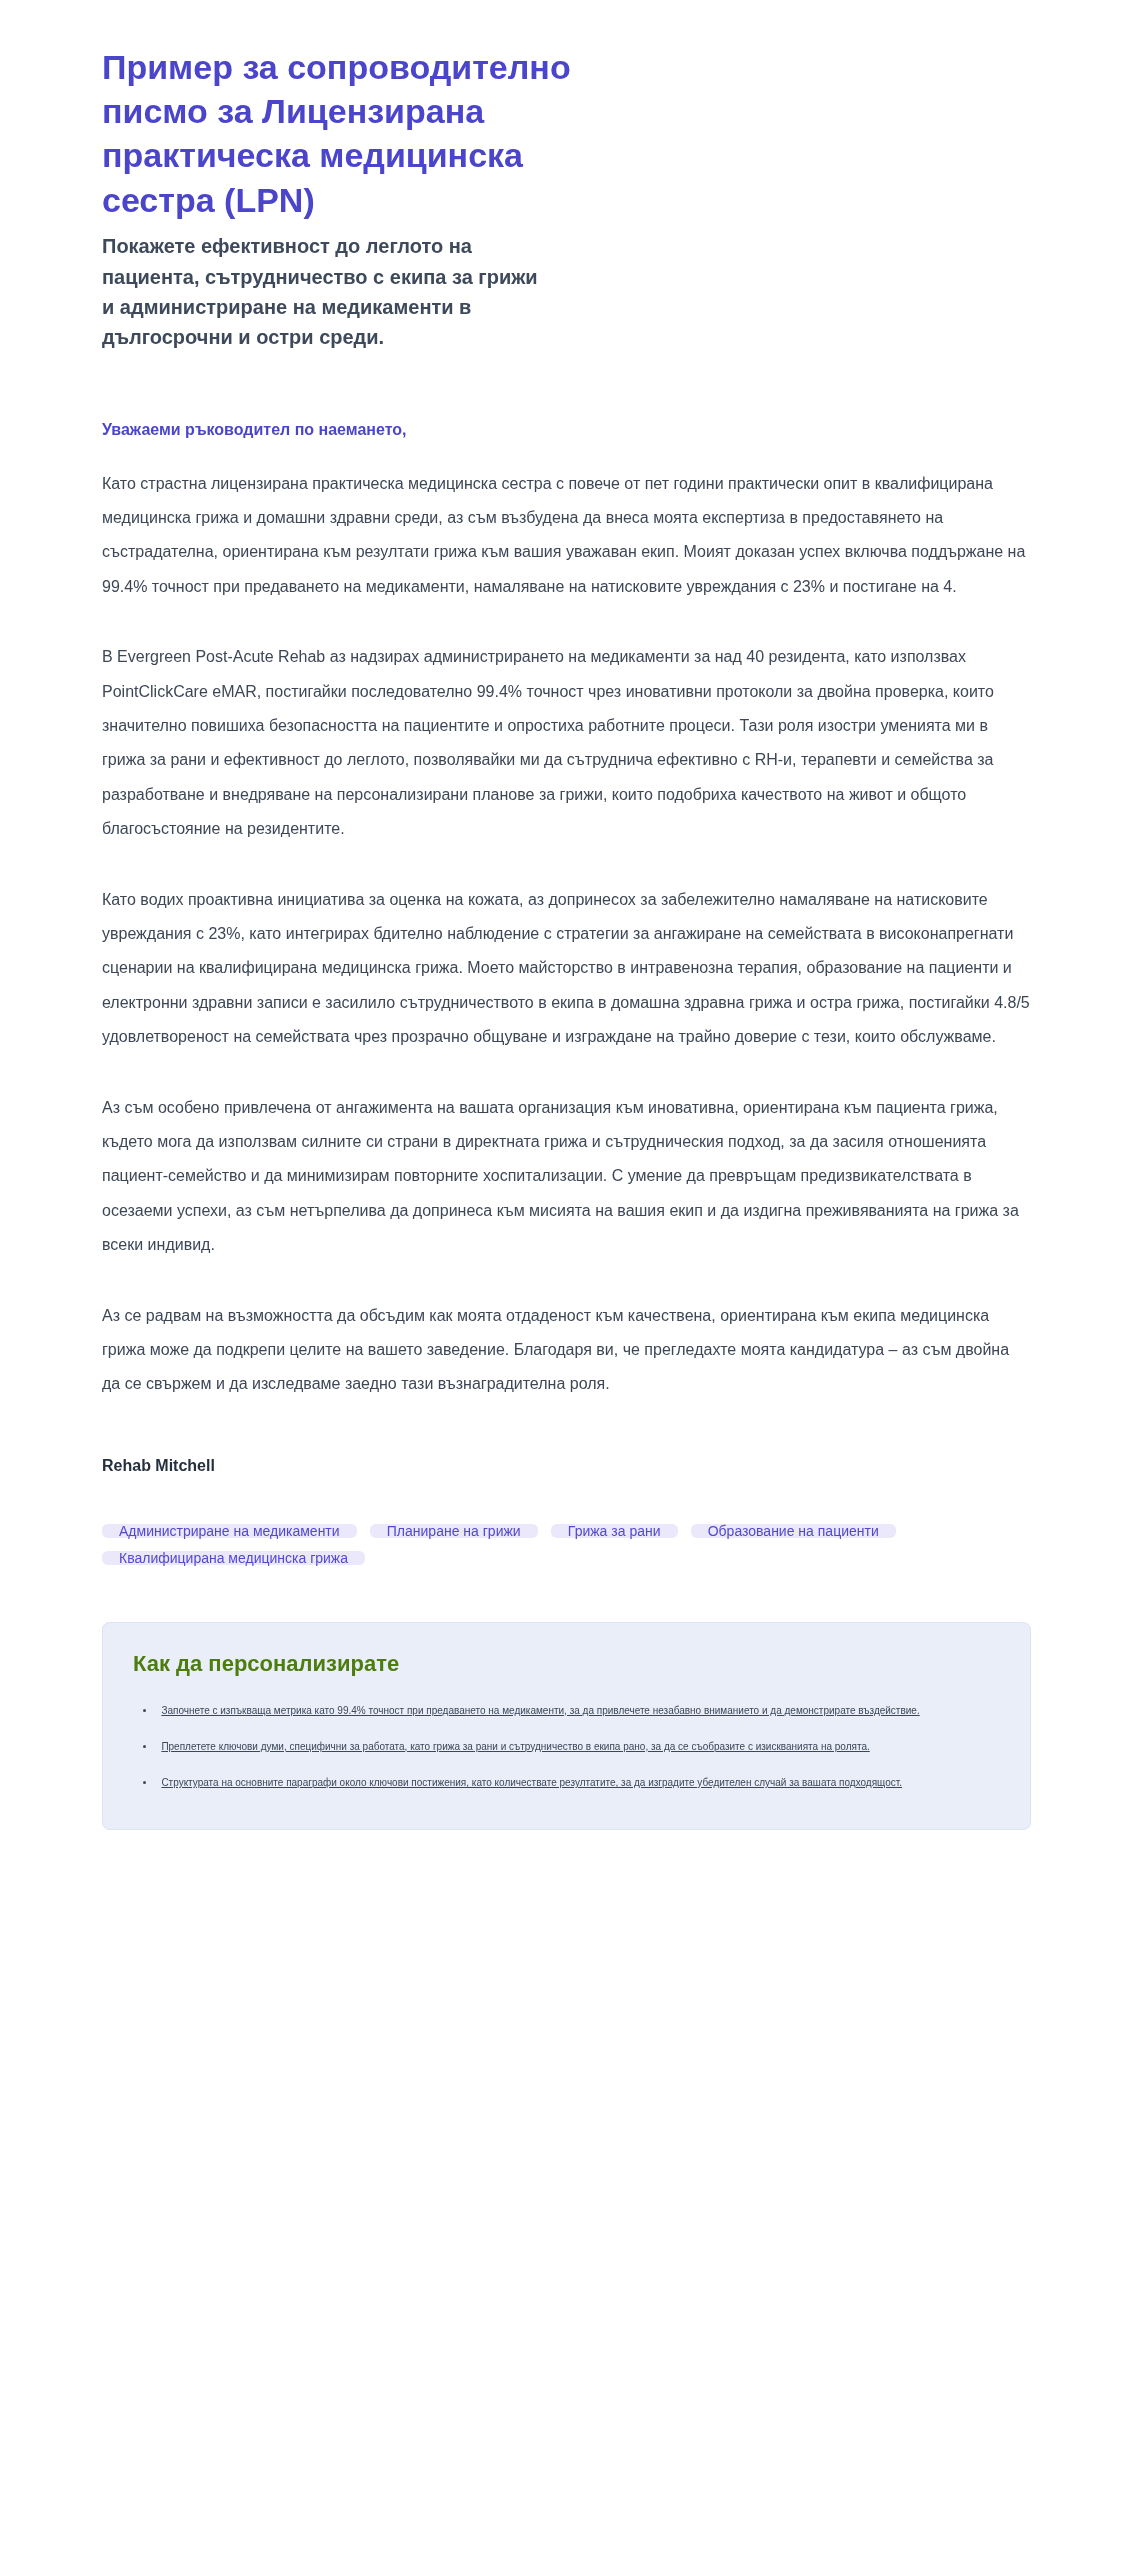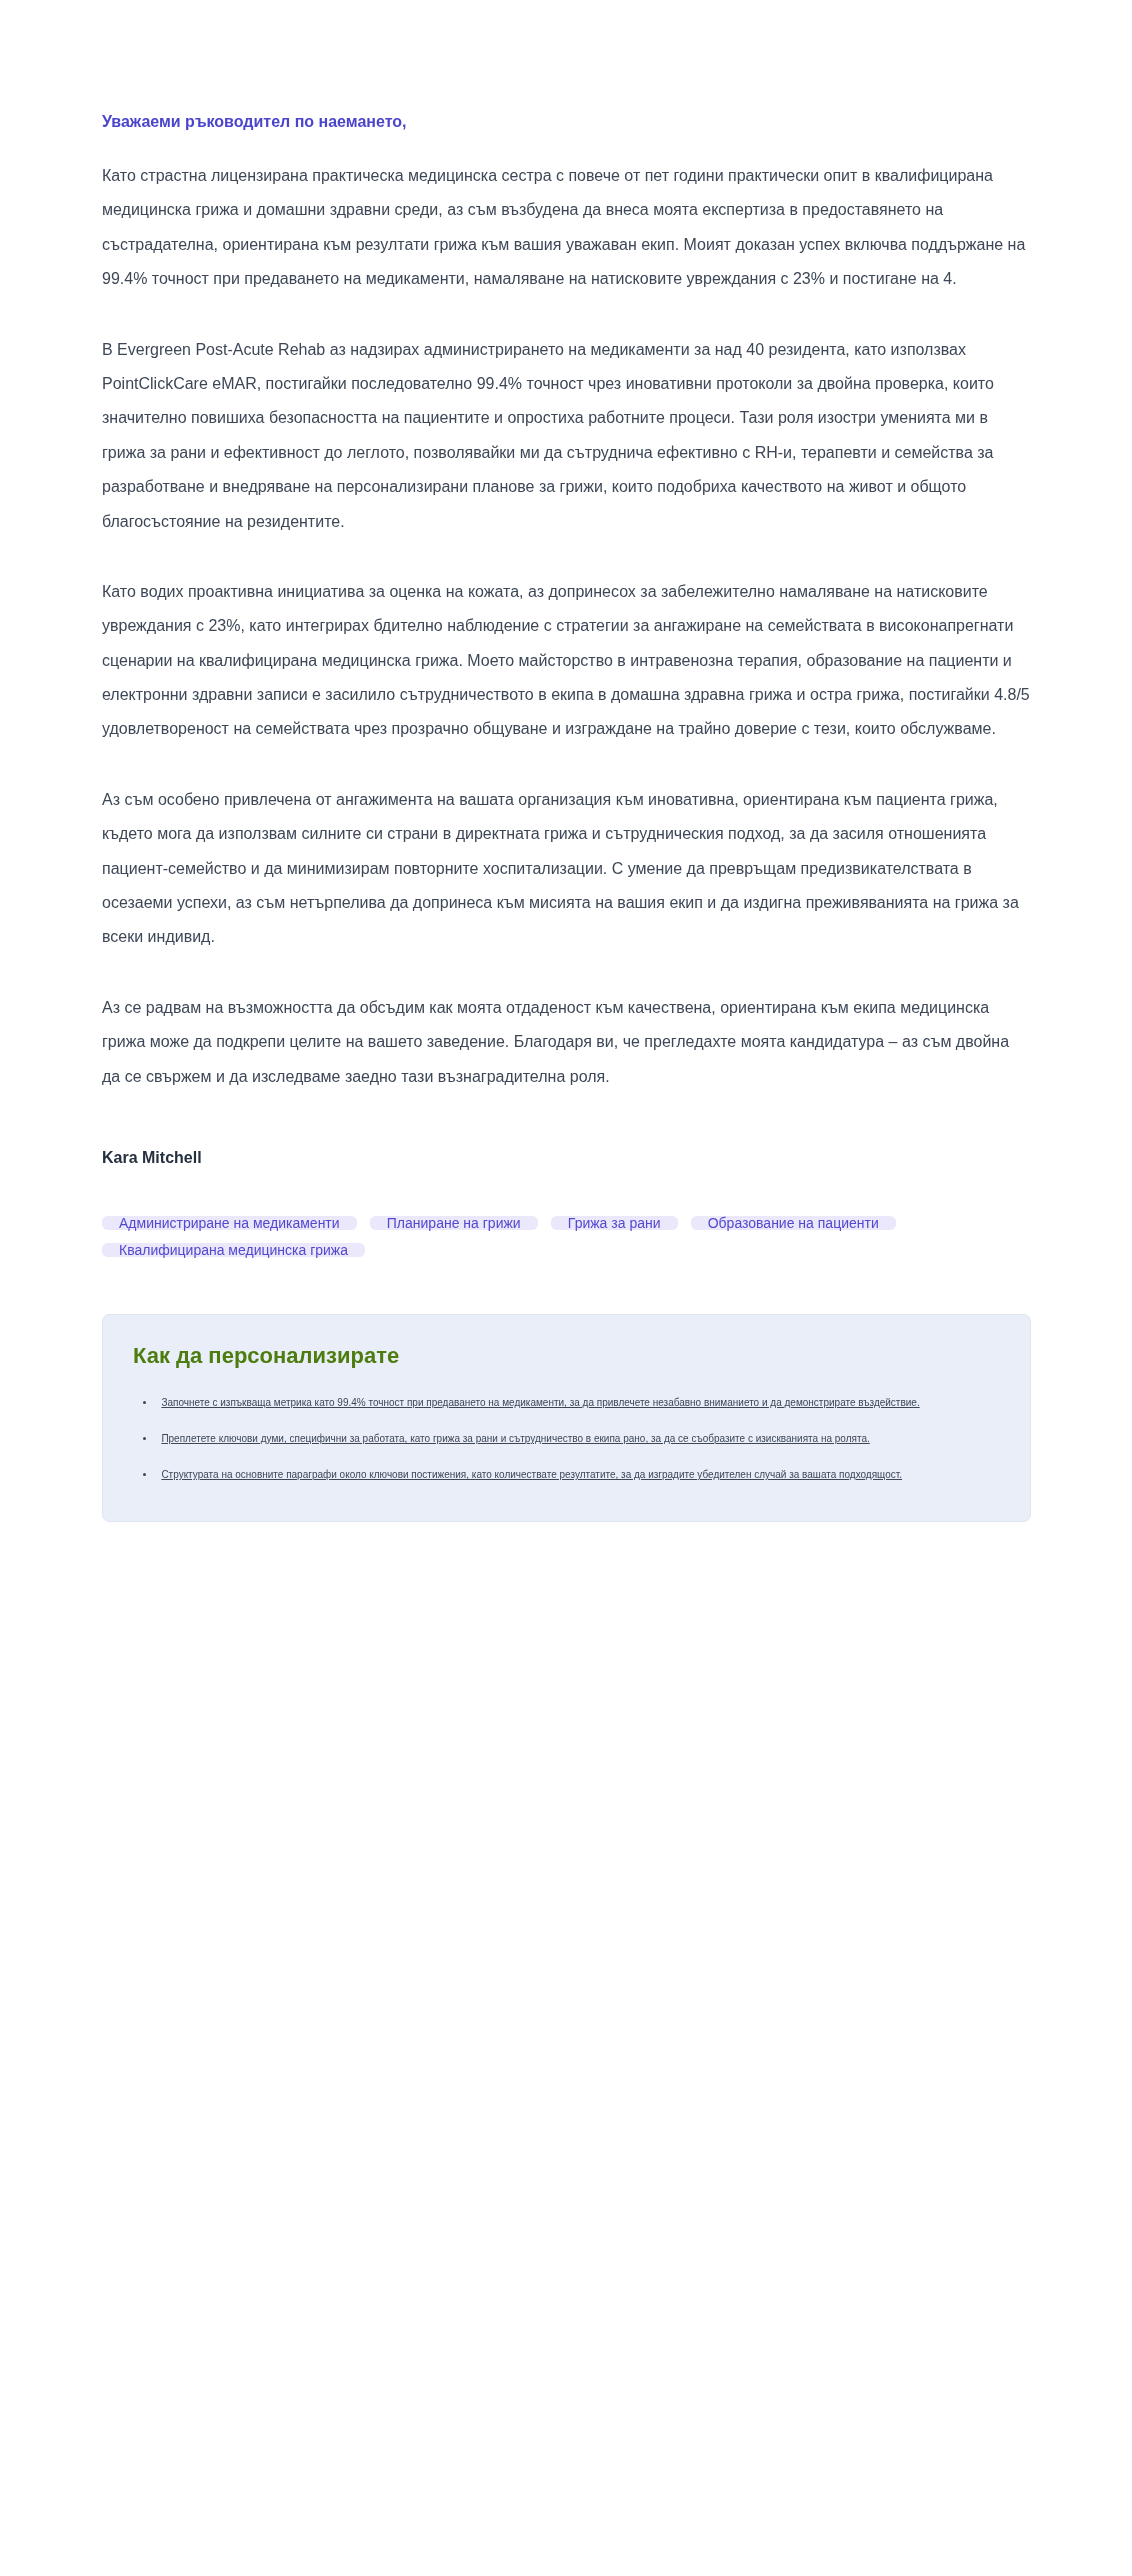--- a/index.html
+++ b/index.html
@@ -131,32 +131,36 @@
   }
   .tips-list li:last-child { margin-bottom: 0; }
 </style>
 </head>
 <body>
 
 <div class="page">
   <div class="container">
 
     <div class="header">
+      <div class="title-block">
+        <h1 class="page-title">Пример за сопроводително писмо за Лицензирана практическа медицинска сестра (LPN)</h1>
+        <p class="page-subtitle">Покажете ефективност до леглото на пациента, сътрудничество с екипа за грижи и администриране на медикаменти в дългосрочни и остри среди.</p>
+      </div>
     </div>
 
     <div class="letter">
       <p class="greeting">Уважаеми ръководител по наемането,</p>
       <p class="body-par">Като страстна лицензирана практическа медицинска сестра с повече от пет години практически опит в квалифицирана медицинска грижа и домашни здравни среди, аз съм възбудена да внеса моята експертиза в предоставянето на състрадателна, ориентирана към резултати грижа към вашия уважаван екип. Моият доказан успех включва поддържане на 99.4% точност при предаването на медикаменти, намаляване на натисковите увреждания с 23% и постигане на 4.</p>
       <p class="body-par">В Evergreen Post-Acute Rehab аз надзирах администрирането на медикаменти за над 40 резидента, като използвах PointClickCare eMAR, постигайки последователно 99.4% точност чрез иновативни протоколи за двойна проверка, които значително повишиха безопасността на пациентите и опростиха работните процеси. Тази роля изостри уменията ми в грижа за рани и ефективност до леглото, позволявайки ми да сътруднича ефективно с RH-и, терапевти и семейства за разработване и внедряване на персонализирани планове за грижи, които подобриха качеството на живот и общото благосъстояние на резидентите.</p>
       <p class="body-par">Като водих проактивна инициатива за оценка на кожата, аз допринесох за забележително намаляване на натисковите увреждания с 23%, като интегрирах бдително наблюдение с стратегии за ангажиране на семействата в високонапрегнати сценарии на квалифицирана медицинска грижа. Моето майсторство в интравенозна терапия, образование на пациенти и електронни здравни записи е засилило сътрудничеството в екипа в домашна здравна грижа и остра грижа, постигайки 4.8/5 удовлетвореност на семействата чрез прозрачно общуване и изграждане на трайно доверие с тези, които обслужваме.</p>
       <p class="body-par">Аз съм особено привлечена от ангажимента на вашата организация към иновативна, ориентирана към пациента грижа, където мога да използвам силните си страни в директната грижа и сътрудническия подход, за да засиля отношенията пациент-семейство и да минимизирам повторните хоспитализации. С умение да превръщам предизвикателствата в осезаеми успехи, аз съм нетърпелива да допринеса към мисията на вашия екип и да издигна преживяванията на грижа за всеки индивид.</p>
       <p class="body-par">Аз се радвам на възможността да обсъдим как моята отдаденост към качествена, ориентирана към екипа медицинска грижа може да подкрепи целите на вашето заведение. Благодаря ви, че прегледахте моята кандидатура – аз съм двойна да се свържем и да изследваме заедно тази възнаградителна роля.</p>
 
       <div class="signature">
-        <p class="signature-name">Kara Mitchell</p>
+        <p class="signature-name">Rehab Mitchell</p>
       </div>
     </div>
 
     <div class="tags">
       <span class="tag-chip">Администриране на медикаменти</span>
       <span class="tag-chip">Планиране на грижи</span>
       <span class="tag-chip">Грижа за рани</span>
       <span class="tag-chip">Образование на пациенти</span>
       <span class="tag-chip">Квалифицирана медицинска грижа</span>
     </div>

